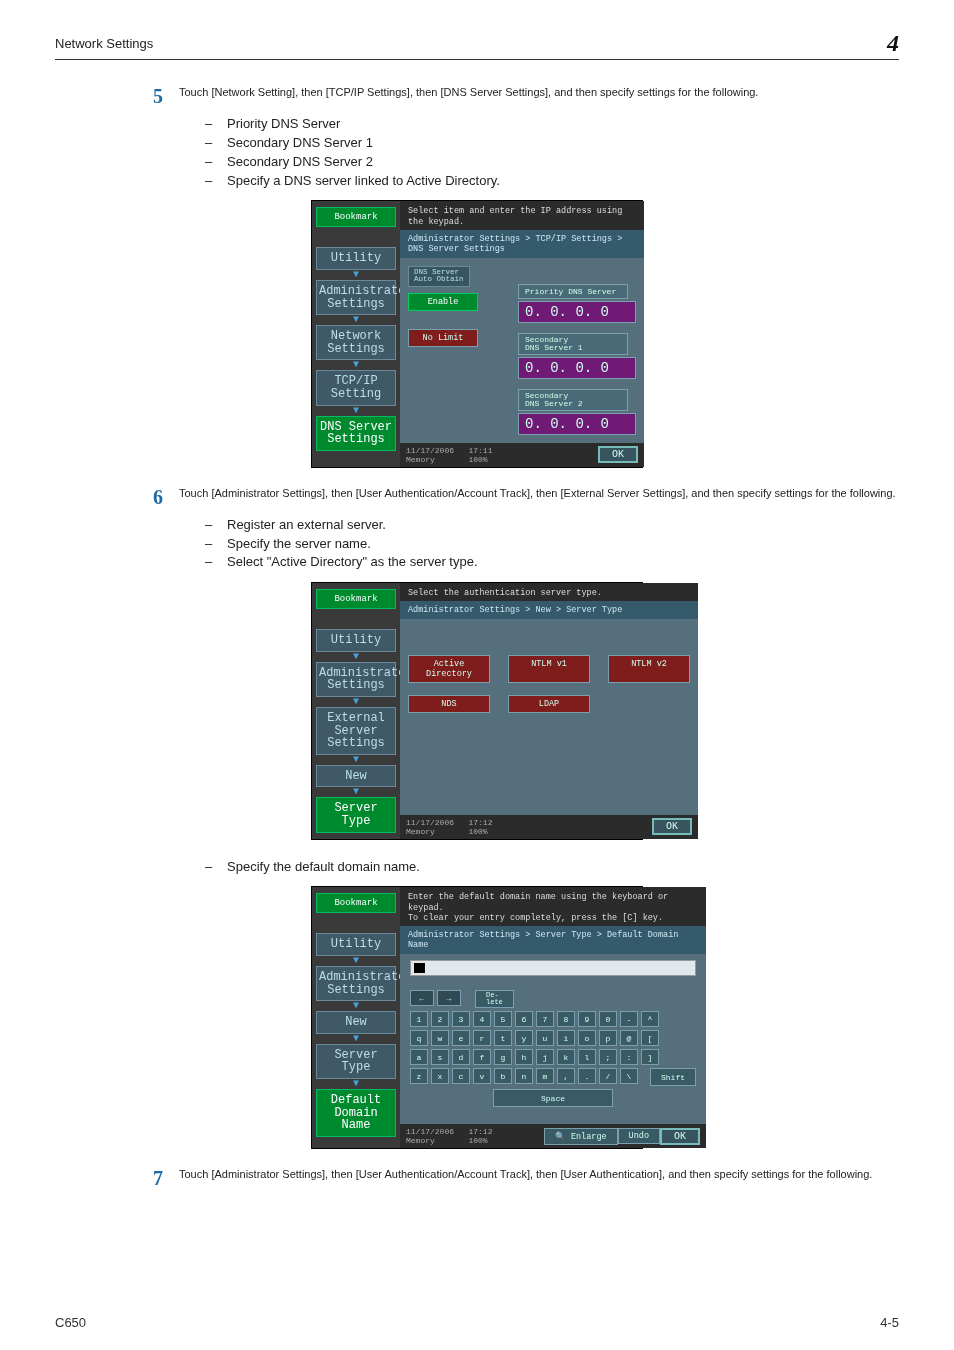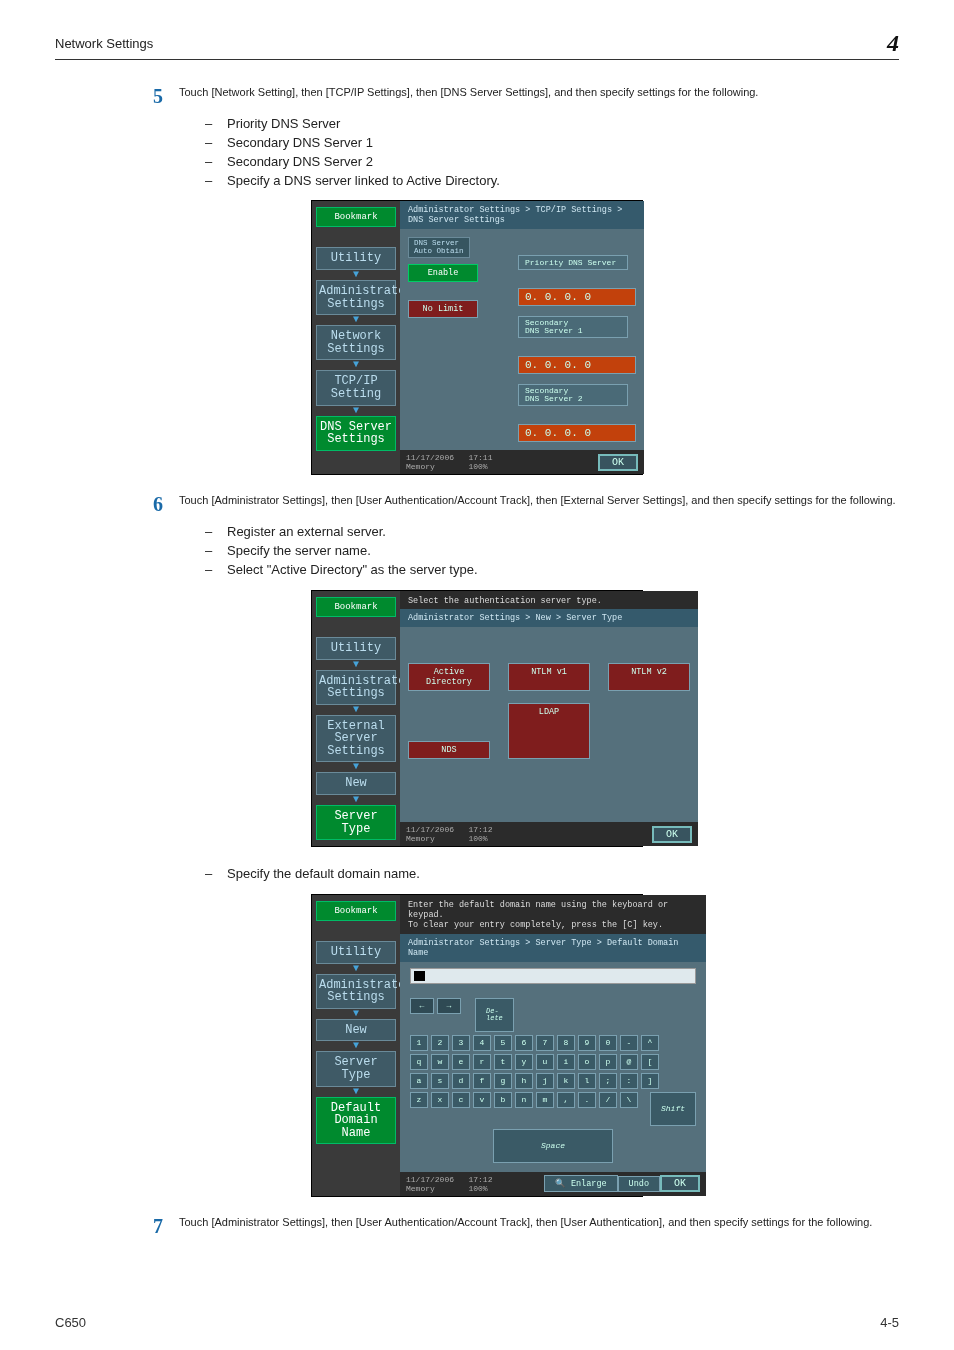--- a/index.html
+++ b/index.html
@@ -141,45 +141,45 @@
     border:1px solid #7aa0b0;
     background:#4a6a77;
     color:#cfe;
     padding:2px 6px;
     font-size:8px;
     min-width:110px;
   }
   .field-val {
     display:block;
     border:1px solid #7aa0b0;
-    background:#c2410c;
+    background:#701a75;
     color:#cfe;
     padding:2px 6px;
-    font-size:11px;
+    font-size:14px;
     min-width:118px;
-    margin-top:18px;
+    margin-top:2px;
   }
   .tiny-tab {
     display:inline-block;
     background:#365560;
     color:#bde;
     font-size:7.5px;
     padding:2px 5px;
     border:1px solid #6a8a99;
     line-height:1;
   }
   
   .kb-row { display:flex; gap:3px; margin-bottom:3px; }
   .key {
     width:18px; height:16px;
     background:#3a5a66; border:1px solid #7aa0b0;
     color:#cfe; font-size:8px;
     display:flex; align-items:center; justify-content:center;
   }
-  .key.wide { width:auto; padding:16px 10px;font-style:italic; }
+  .key.wide { width:auto; padding:8px 10px; }
   .key.arrow { width:24px; background:#2f4a54;}
   .text-field {
     background:#dfe9ed; border:1px solid #999;
     height:16px; width:100%;
     color:#000; font-size:9px;
     padding:1px 3px;
     display:flex; align-items:center;
   }
   .small-btn {
     border:1px solid #7aa0b0; background:#3a5a66; color:#cfe;
@@ -236,20 +236,21 @@
       <div class="arrow-down">▼</div>
       <div class="crumb" style="white-space:pre-line;">Network
 Settings</div>
       <div class="arrow-down">▼</div>
       <div class="crumb">TCP/IP Setting</div>
       <div class="arrow-down">▼</div>
       <div class="crumb active" style="white-space:pre-line;">DNS Server
 Settings</div>
     </div>
     <div class="main">
+      <div class="main-top">Select item and enter the IP address using the keypad.</div>
       <div class="main-bc">Administrator Settings &gt; TCP/IP Settings &gt; DNS Server Settings</div>
       <div class="main-body">
         <div style="display:flex; gap:40px;">
           <div style="display:flex; flex-direction:column; gap:6px; align-items:flex-start;">
             <span class="tiny-tab" style="white-space:pre-line;">DNS Server
 Auto Obtain</span>
             <span class="toggle green" style="min-width:70px;">Enable</span>
             <div style="height:6px;"></div>
             <span class="toggle" style="min-width:70px;">No Limit</span>
           </div>
@@ -320,21 +321,21 @@
     <div class="main">
       <div class="main-top">Select the authentication server type.</div>
       <div class="main-bc">Administrator Settings &gt; New &gt; Server Type</div>
       <div class="main-body" style="min-height:150px;">
         <div style="display:flex; gap:18px; margin-top:28px;">
           <span class="toggle" style="min-width:82px;">Active Directory</span>
           <span class="toggle" style="min-width:82px;">NTLM v1</span>
           <span class="toggle" style="min-width:82px;">NTLM v2</span>
         </div>
         <div style="display:flex; gap:18px; margin-top:12px;">
-          <span class="toggle" style="min-width:82px;margin-top:38px;">NDS</span>
+          <span class="toggle" style="min-width:82px;">NDS</span>
           <span class="toggle" style="min-width:82px;">LDAP</span>
         </div>
       </div>
       <div class="main-foot">
         <span><span>11/17/2006</span>&nbsp;&nbsp;&nbsp;<span>17:12</span><br><span>Memory</span>&nbsp;&nbsp;&nbsp;&nbsp;&nbsp;&nbsp;&nbsp;<span>100%</span></span>
         <span class="ok-btn">OK</span>
       </div>
     </div>
   </div>
 </div>

